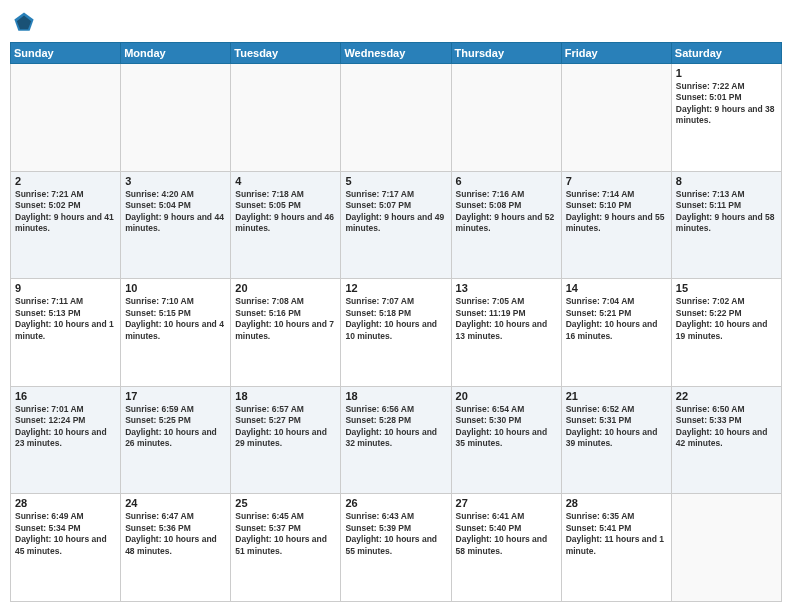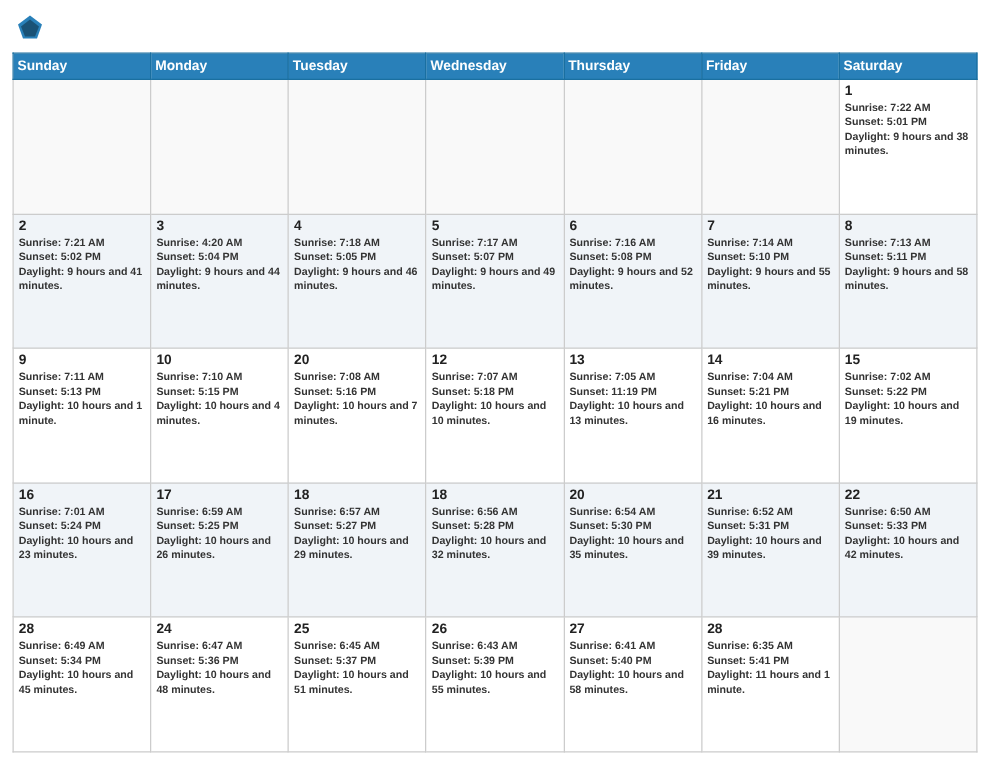--- a/index.html
+++ b/index.html
@@ -222,21 +222,21 @@
             <span class="day-num">15</span>
             <div class="day-info">Sunrise: 7:02 AM
 Sunset: 5:22 PM
 Daylight: 10 hours and 19 minutes.</div>
           </td>
         </tr>
         <tr class="alt-row">
           <td>
             <span class="day-num">16</span>
             <div class="day-info">Sunrise: 7:01 AM
-Sunset: 5:24 PM
+Sunset: 12:24 PM
 Daylight: 10 hours and 23 minutes.</div>
           </td>
           <td>
             <span class="day-num">17</span>
             <div class="day-info">Sunrise: 6:59 AM
 Sunset: 5:25 PM
 Daylight: 10 hours and 26 minutes.</div>
           </td>
           <td>
             <span class="day-num">18</span>

